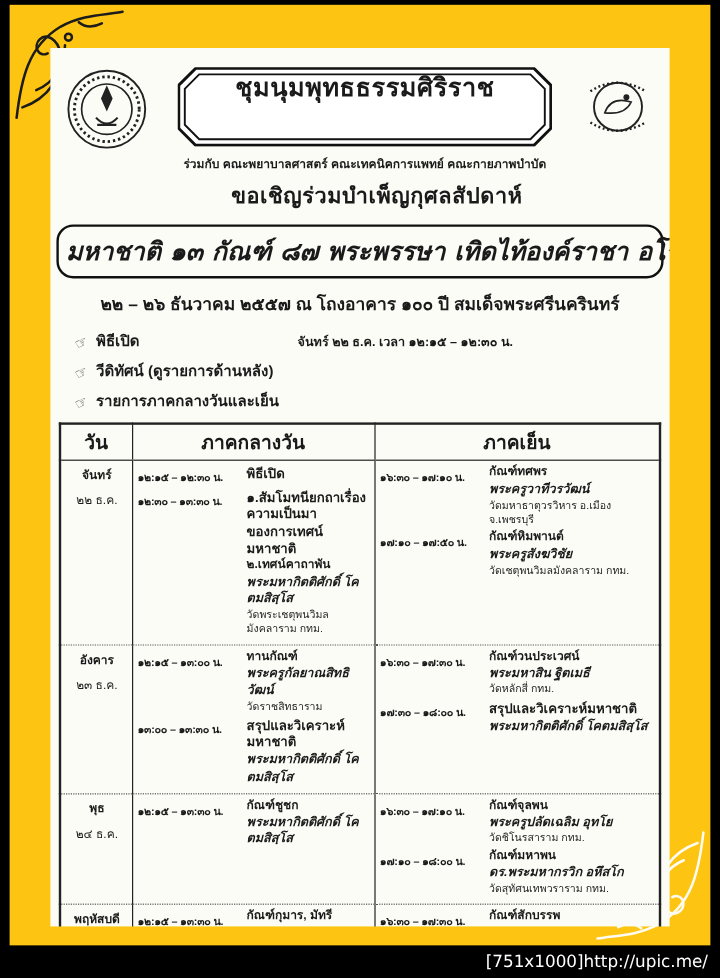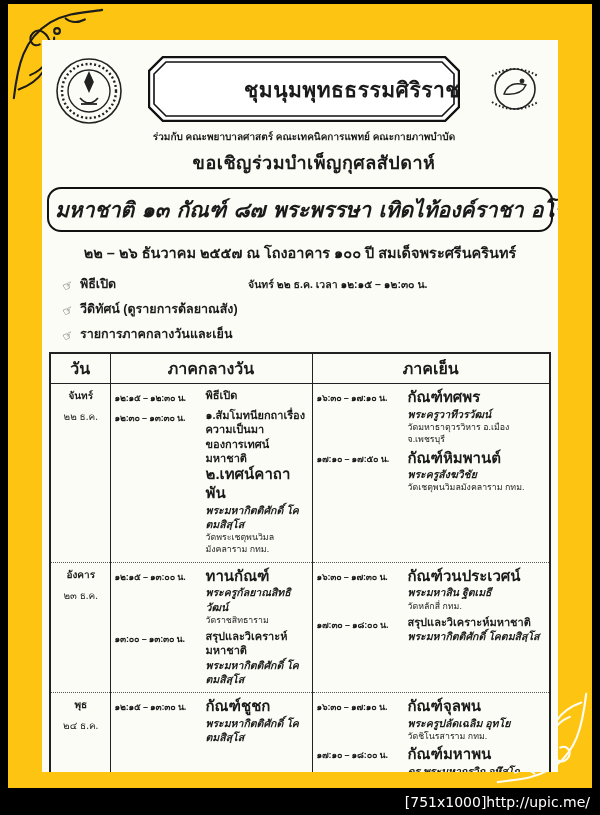--- a/index.html
+++ b/index.html
@@ -11,22 +11,22 @@
   .corner svg{width:100%;height:100%;}
   .corner.tl{left:2px;top:2px;color:#1c1c1c;}
   .corner.br{right:2px;bottom:2px;color:#ffffff;transform:rotate(180deg);opacity:.95;}
   .paper{position:absolute;left:34px;right:34px;top:36px;bottom:16px;background:#fcfcf7;overflow:hidden;}
   
   .hdr{display:flex;align-items:flex-start;padding:16px 12px 0 12px;}
   .logo{flex:none;}
   .hdr-center{flex:1;display:flex;flex-direction:column;align-items:center;}
   .octa-wrap{position:relative;width:312px;height:66px;}
   .octa-wrap svg{position:absolute;left:0;top:0;width:100%;height:100%;}
-  .octa-text{position:absolute;left:0;top:0;width:100%;height:100%;display:flex;flex-direction:column;
-             align-items:flex-end;justify-content:center;gap:1px;}
+  .octa-text{position:absolute;left:0;top:0;width:100%;height:100%;display:flex;flex-direction:row;
+             align-items:flex-start;justify-content:center;gap:1px;}
   .club-name{font-weight:bold;font-size:21px;letter-spacing:.5px;}
   .dept{font-weight:bold;font-size:8.5px;}
   .partners{font-weight:bold;font-size:10px;margin-top:7px;}
   .invite{font-weight:bold;font-size:18px;margin-top:4px;letter-spacing:.5px;margin-left:20px;}
   
   .banner{margin:10px 5px 0 5px;border:2.5px solid #111;border-radius:14px;padding:4px 6px;text-align:center;}
   .banner-text{font-family:"DejaVu Serif","Liberation Serif",serif;font-style:italic;font-weight:bold;
                font-size:21px;white-space:nowrap;}
   .date-line{text-align:center;font-weight:bold;font-size:14.5px;margin-top:9px;}
   
@@ -44,21 +44,21 @@
   table.sched tbody tr + tr td{border-top:1.4px dotted #555;}
   .col-day{width:60px;}
   .col-noon{width:202px;}
   .col-eve{width:238px;}
   .day-cell{text-align:center;}
   .day-name{font-weight:bold;font-size:10px;}
   .day-date{font-weight:normal;font-size:10px;margin-top:6px;}
   .item{display:flex;margin-bottom:3px;}
   .time{flex:none;width:91px;font-weight:bold;font-size:9px;padding-top:3px;letter-spacing:-.2px;}
   .content{flex:1;min-width:0;}
-  .l-h1{font-weight:bold;font-size:15px;line-height:1.25;}
+  .l-h1{font-weight:bold;font-size:10px;line-height:1.25;}
   .l-h2{font-weight:bold;font-size:11px;line-height:1.3;}
   .l-sp{font-weight:bold;font-style:italic;font-size:10.5px;line-height:1.35;}
   .l-tm{font-size:8.8px;line-height:1.4;color:#222;}
   
   .urlbar{position:absolute;left:0;right:0;bottom:0;height:27px;background:#000;color:#fff;
           display:flex;align-items:center;justify-content:flex-end;padding-right:10px;
           font-size:14px;font-family:"DejaVu Sans","Liberation Sans",sans-serif;}
 </style>
 </head>
 <body>
@@ -129,21 +129,21 @@
       <div class="date-line">๒๒ – ๒๖ ธันวาคม ๒๕๕๗  ณ โถงอาคาร ๑๐๐ ปี สมเด็จพระศรีนครินทร์</div>
 
       <div class="bullets">
         <div class="bullet">
           <span class="hand">☞</span>
           <span class="blabel">พิธีเปิด</span>
           <span class="bdetail">จันทร์ ๒๒ ธ.ค.  เวลา ๑๒:๑๕ – ๑๒:๓๐ น.</span>
         </div>
         <div class="bullet">
           <span class="hand">☞</span>
-          <span class="blabel">วีดิทัศน์ (ดูรายการด้ลยาณสัง)</span>
+          <span class="blabel">วีดิทัศน์ (ดูรายการด้านหลัง)</span>
         </div>
         <div class="bullet">
           <span class="hand">☞</span>
           <span class="blabel">รายการภาคกลางวันและเย็น</span>
           <span class="bdetail"></span>
         </div>
       </div>
 
       <table class="sched">
         <thead>

